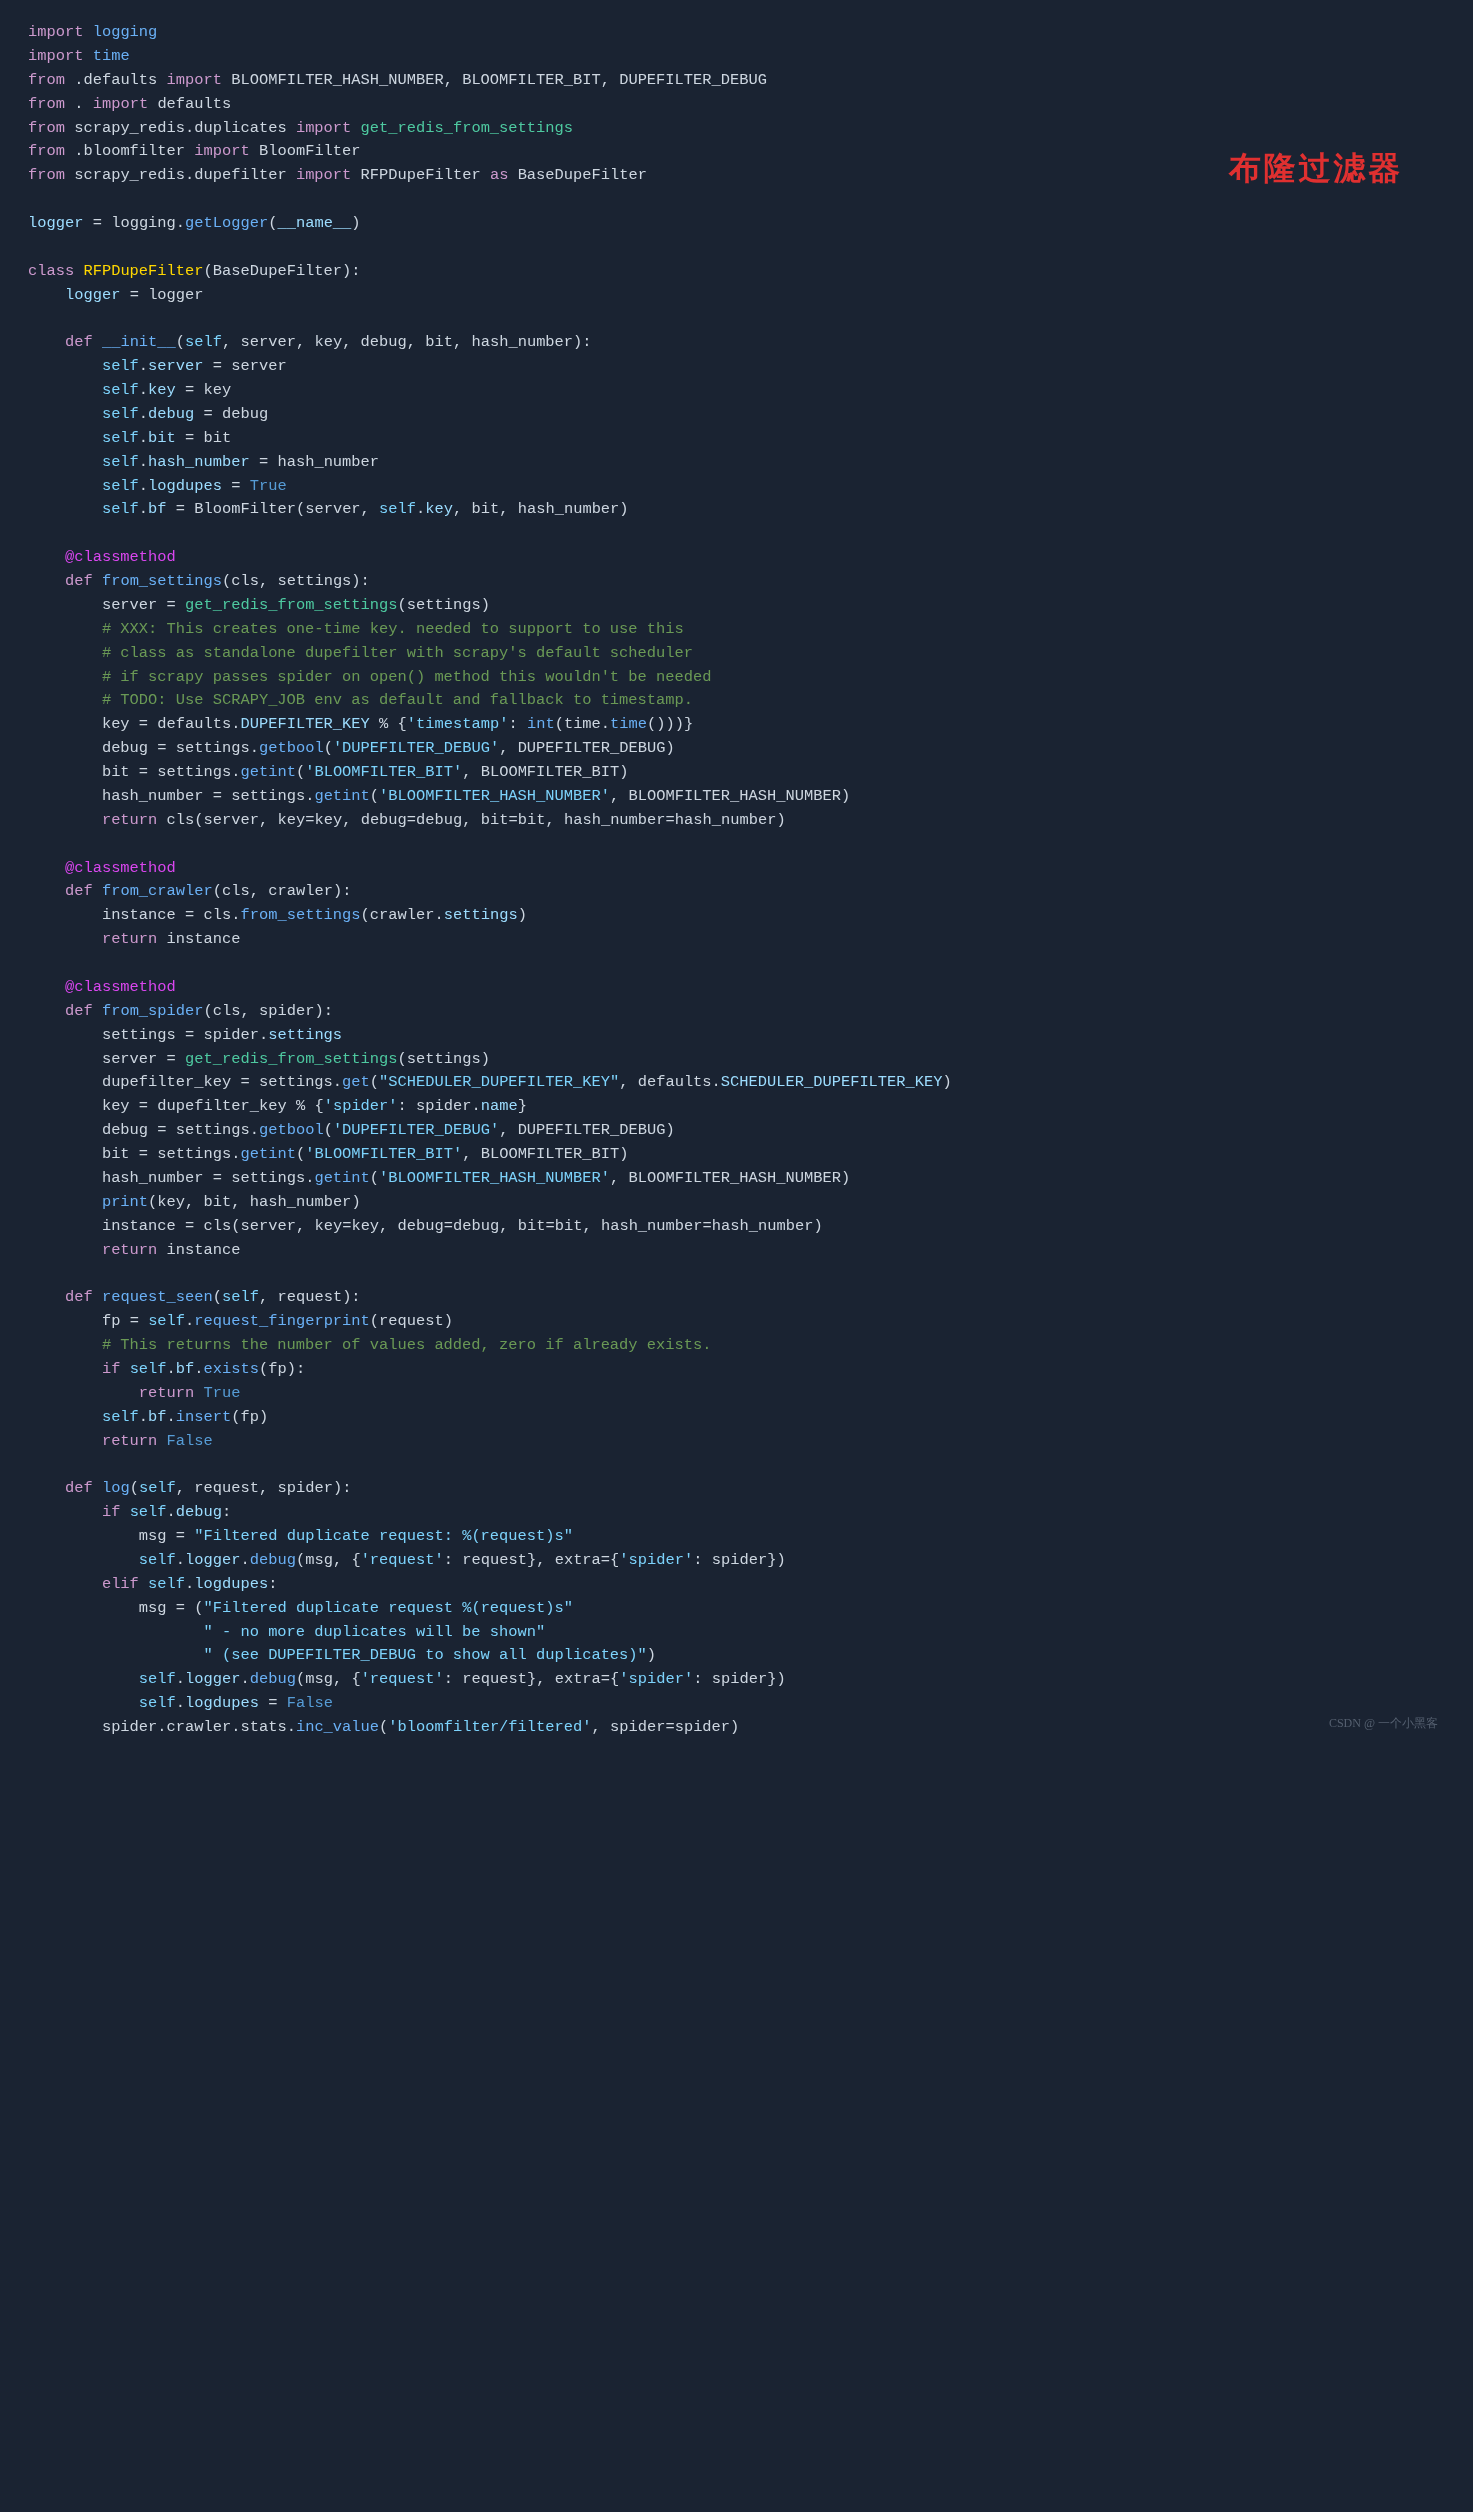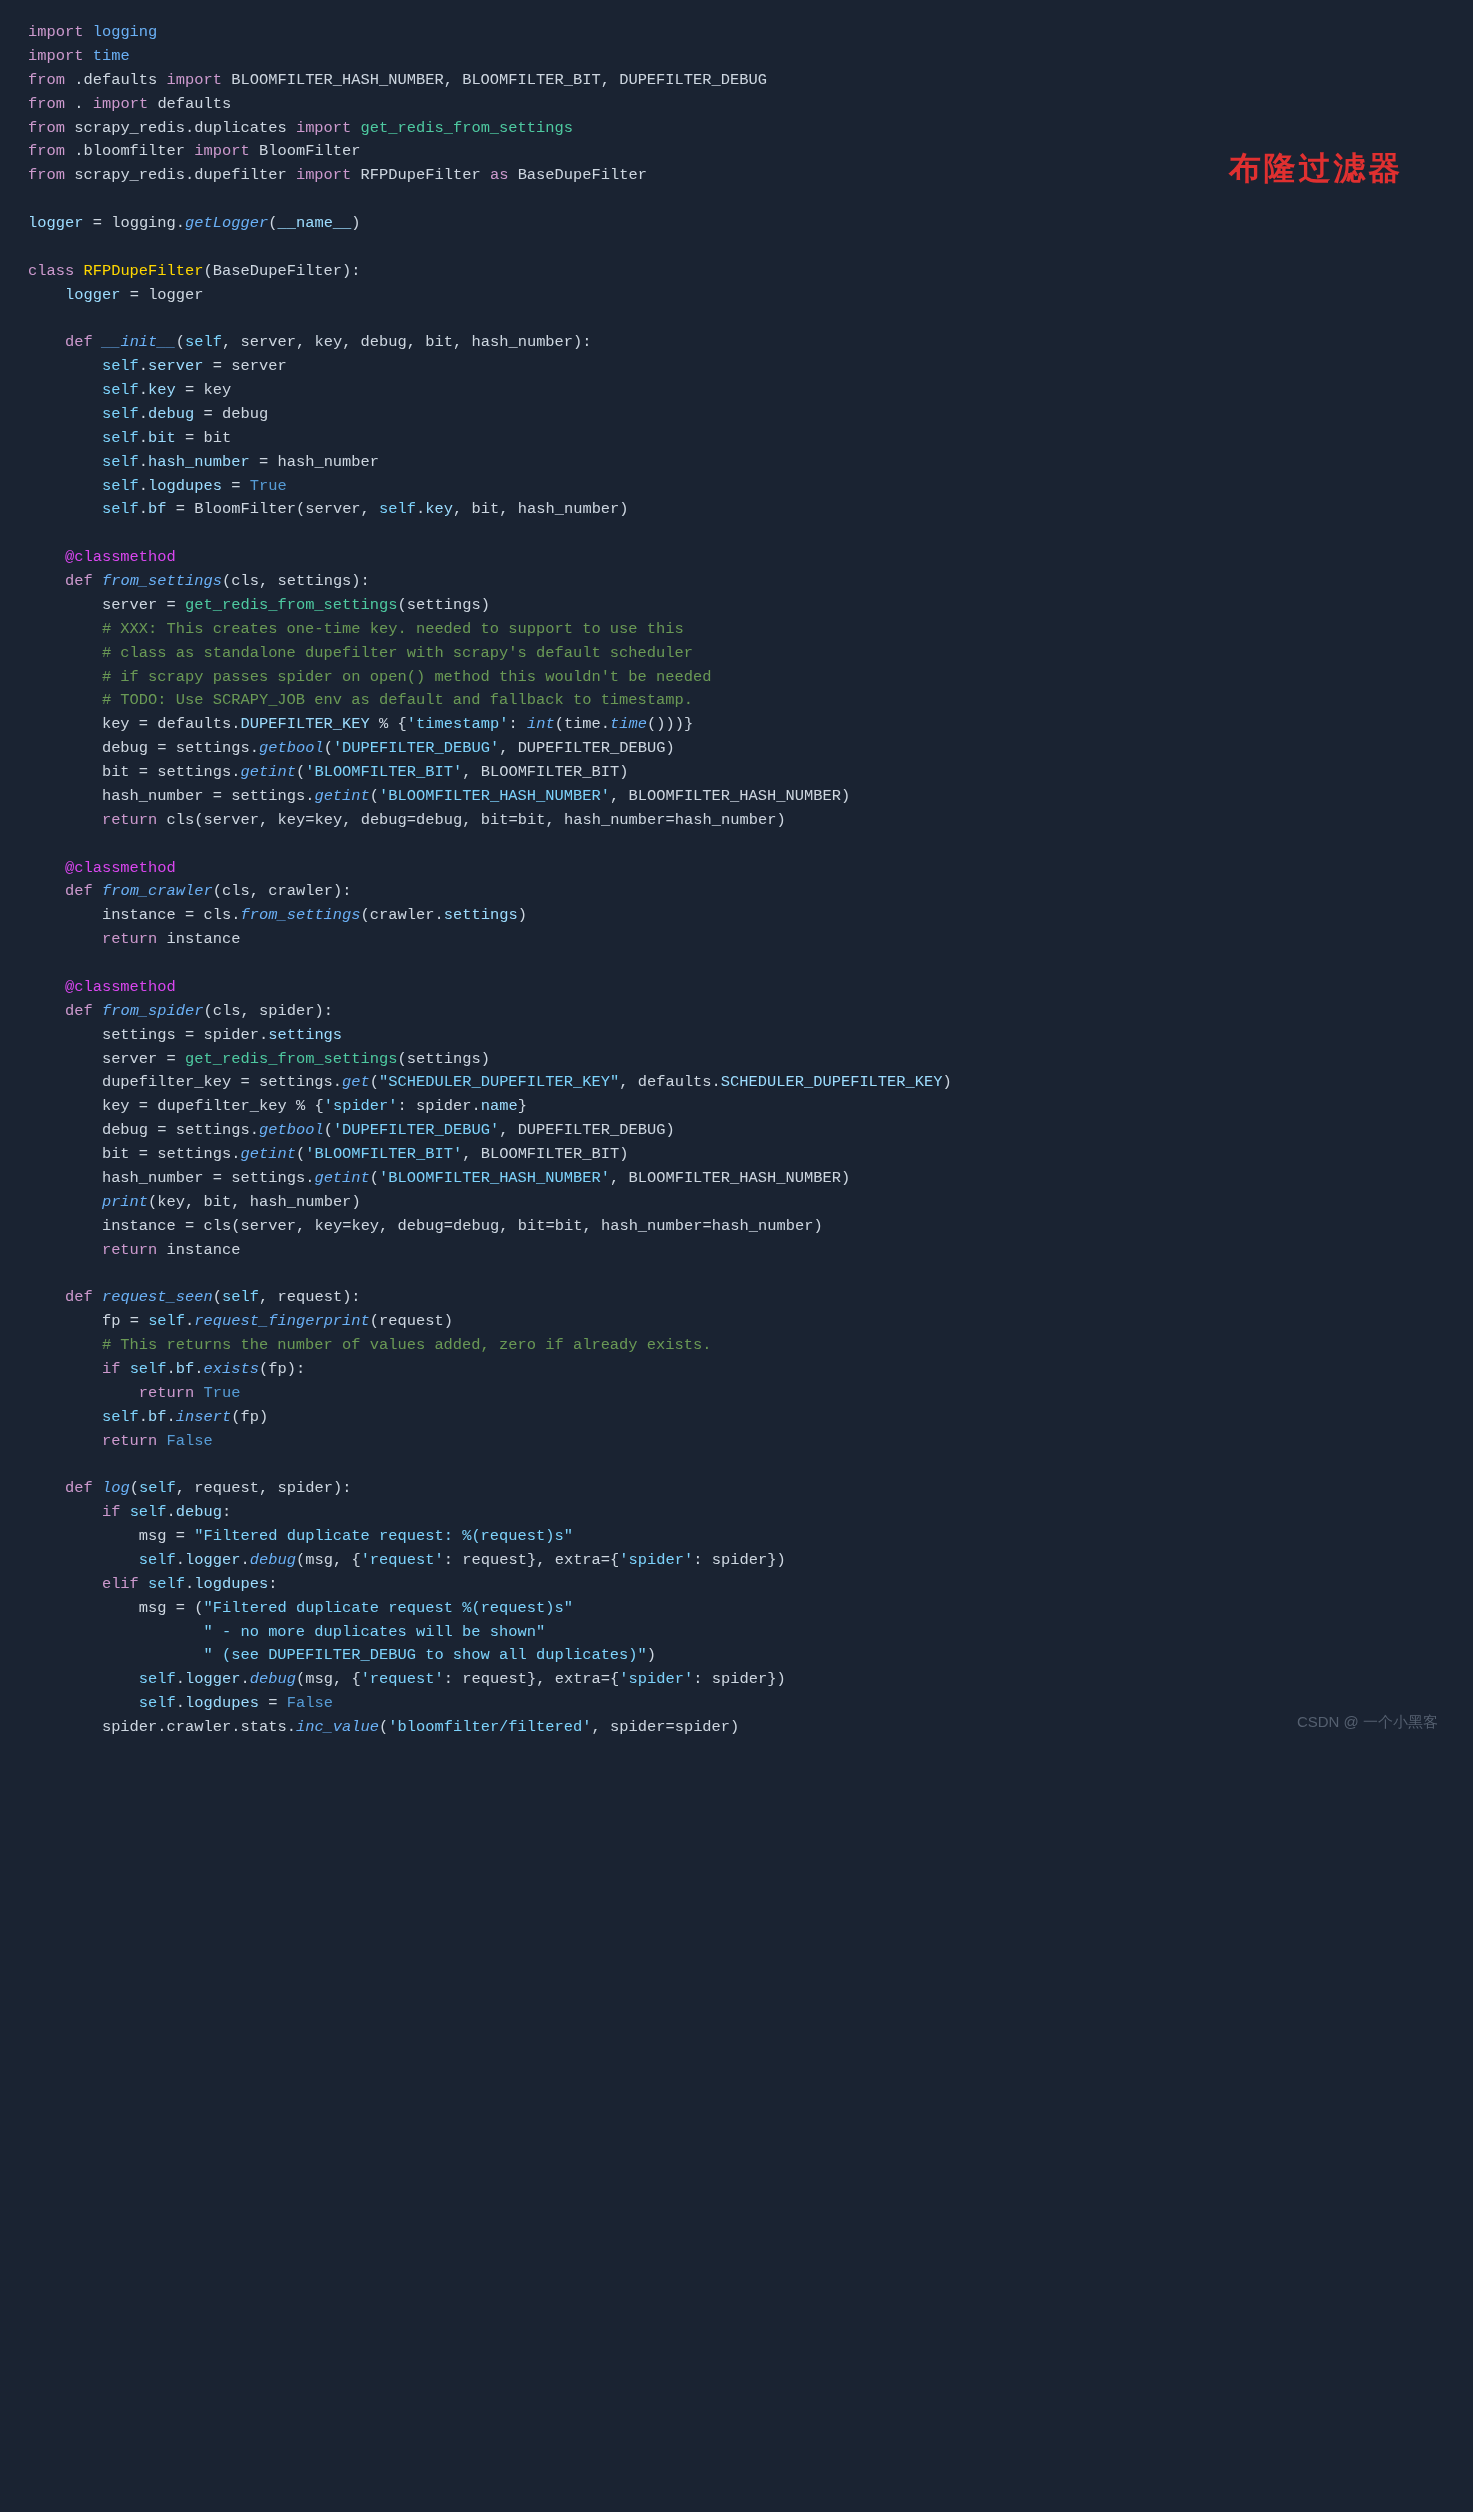--- a/index.html
+++ b/index.html
@@ -20,44 +20,44 @@
     }
 
     .code-container {
       position: relative;
     }
 
     .watermark {
       position: absolute;
       bottom: 7px;
       right: 7px;
-      font-size: 15px;
+      font-size: 12px;
       color: #556070;
-      font-family: Liberation Sans, sans-serif;
+      font-family: Liberation Serif, serif;
     }
 
     .title-overlay {
       position: absolute;
       top: 123px;
       right: 42px;
       font-size: 32px;
       font-weight: bold;
       color: #e03030;
       font-family: 'Microsoft YaHei', Arial, sans-serif;
       letter-spacing: 2.8px;
     }
 
     .code-line {
       display: block;
       white-space: pre;
     }
 
     
     .kw { color: #cc99cd; }        
-    .func { color: #6ab0f5; font-style: italic; }       
+    .func { color: #6ab0f5; }       
     .cls-name { color: #ffd700; }   
     .str { color: #7dd3fc; }        
     .comment { color: #6a9955; }    
     .decorator { color: #d946ef; }  
     .attr { color: #9cdcfe; }       
     .selfkw { color: #7dd3fc; }     
     .op { color: #cdd6e0; }         
     .plain { color: #cdd6e0; }      
     .from-kw { color: #cc99cd; }
     .import-kw { color: #cc99cd; }

